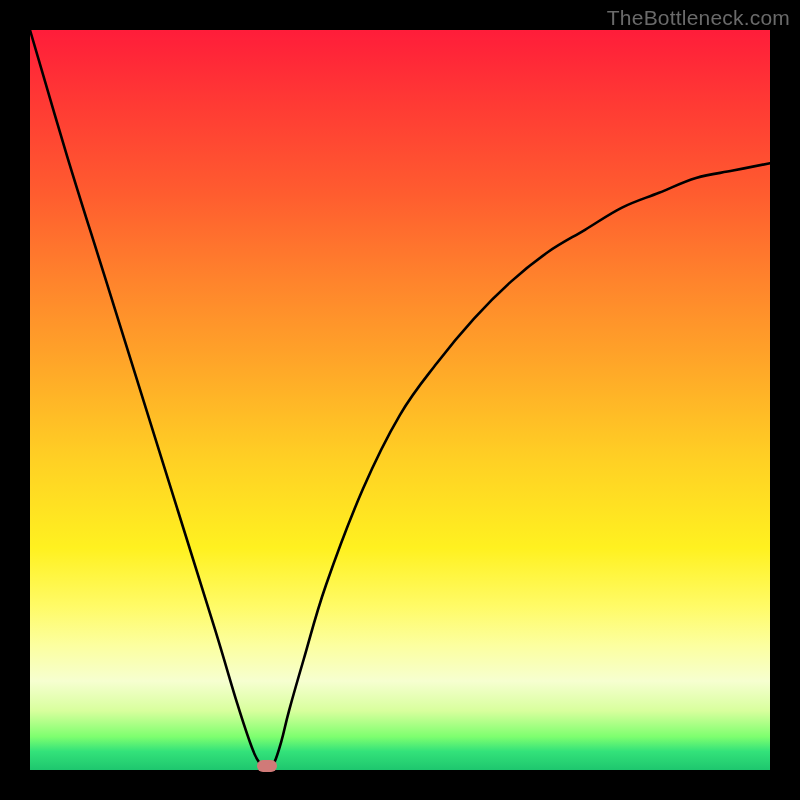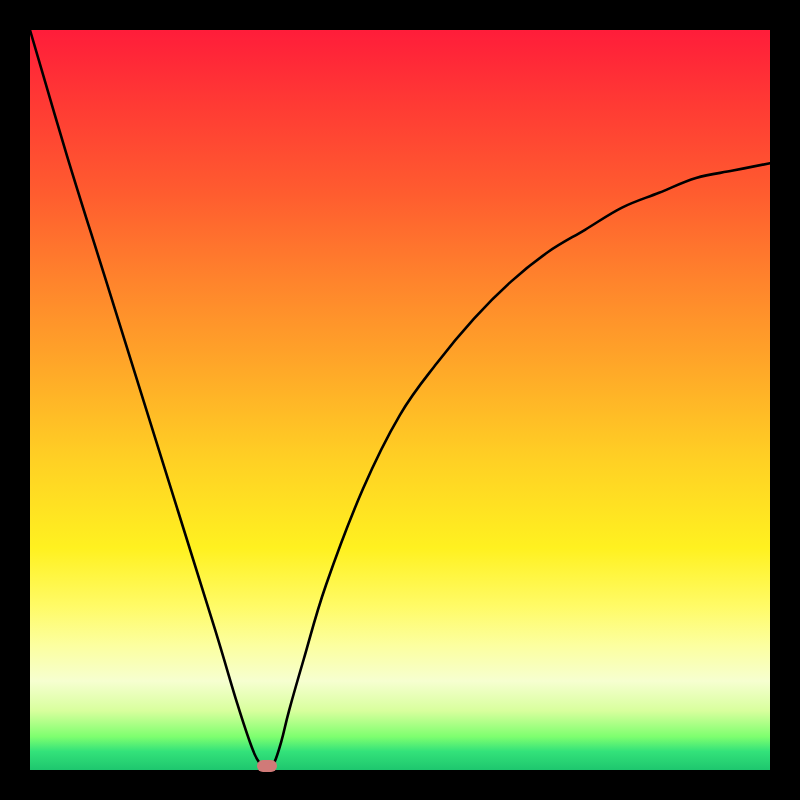--- a/index.html
+++ b/index.html
@@ -73,20 +73,21 @@
     font-size: 21px;
     letter-spacing: 0.2px;
     user-select: none;
   }
 </style>
 </head>
 <body>
 
 <div class="stage">
 
+  <div class="watermark">TheBottleneck.com</div>
 
   <div class="plot-area">
 
     <svg class="curve-svg" viewBox="0 0 740 740" preserveAspectRatio="none">
       <path id="curvePath" class="curve-path" d="M 0.00 0.00 C 6.66 22.64, 23.68 81.84, 37.00 125.80 C 50.32 169.76, 60.68 201.58, 74.00 244.20 C 87.32 286.82, 97.68 319.98, 111.00 362.60 C 124.32 405.22, 134.68 438.38, 148.00 481.00 C 161.32 523.62, 174.34 564.77, 185.00 599.40 C 195.66 634.03, 200.54 652.09, 207.20 673.40 C 213.86 694.71, 218.00 707.14, 222.00 717.80 C 226.00 728.46, 226.74 728.60, 229.40 732.60 C 232.06 736.60, 234.14 740.00, 236.80 740.00 C 239.46 740.00, 241.54 737.93, 244.20 732.60 C 246.86 727.27, 248.94 719.72, 251.60 710.40 C 254.26 701.08, 255.00 695.45, 259.00 680.80 C 263.00 666.15, 267.14 651.64, 273.80 629.00 C 280.46 606.36, 285.34 585.64, 296.00 555.00 C 306.66 524.36, 319.68 489.44, 333.00 458.80 C 346.32 428.16, 356.68 407.44, 370.00 384.80 C 383.32 362.16, 393.68 350.32, 407.00 333.00 C 420.32 315.68, 430.68 303.25, 444.00 288.60 C 457.32 273.95, 467.68 263.59, 481.00 251.60 C 494.32 239.61, 504.68 231.32, 518.00 222.00 C 531.32 212.68, 541.68 207.79, 555.00 199.80 C 568.32 191.81, 578.68 184.26, 592.00 177.60 C 605.32 170.94, 615.68 168.13, 629.00 162.80 C 642.32 157.47, 652.68 152.00, 666.00 148.00 C 679.32 144.00, 689.68 143.26, 703.00 140.60 C 716.32 137.94, 733.34 134.53, 740.00 133.20"></path>
     </svg>
 
     <div id="minMarker" class="min-marker" style="left: 236.8px; top: 736.3px; background: rgb(208, 122, 120);"></div>
   </div>
 

